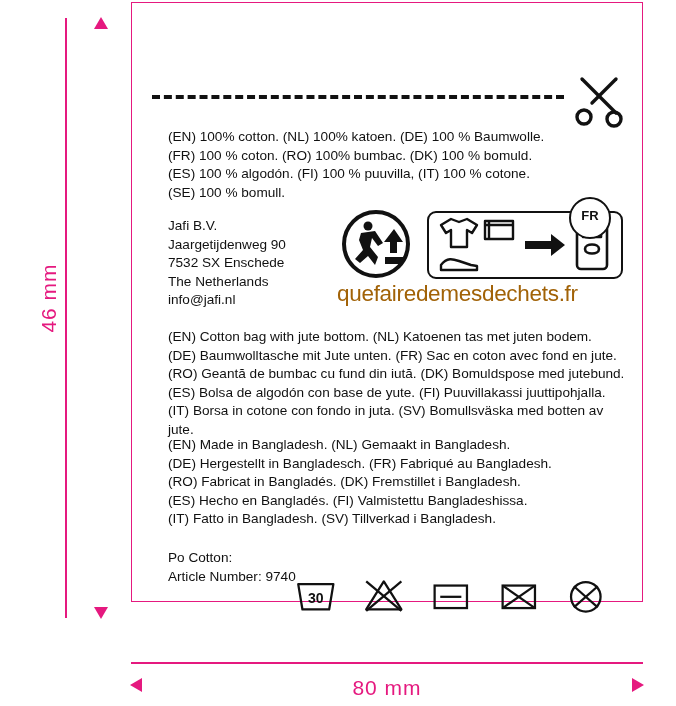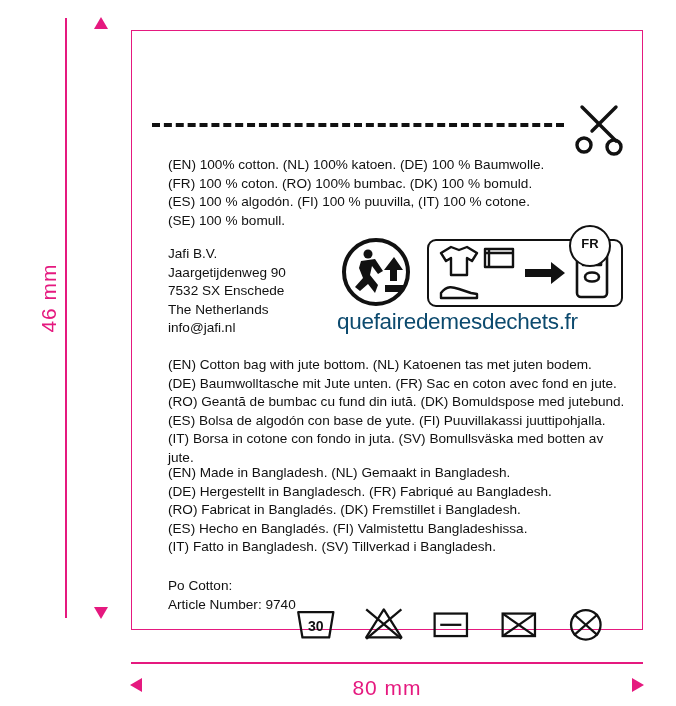--- a/index.html
+++ b/index.html
@@ -101,21 +101,21 @@
     text-align: center;
     color: #e5197f;
     font-size: 21px;
     letter-spacing: 1px;
   }
 
   
   #label-card {
     position: absolute;
     left: 131px;
-    top: 30px;
+    top: 2px;
     width: 512px;
     height: 600px;
     border: 1.5px solid #e5197f;
     box-sizing: border-box;
     background: #fff;
   }
 
   
   #cut-row {
     position: absolute;
@@ -189,21 +189,21 @@
     font-weight: bold;
     text-align: center;
     line-height: 34px;
   }
   #site-url {
     position: absolute;
     left: 0;
     top: 72px;
     width: 290px;
     font-size: 22.5px;
-    color: #0c4a6e;
+    color: #a16207;
     letter-spacing: -0.3px;
   }
 
   
   #care-row {
     position: absolute;
     left: 36px;
     top: 562px;
     width: 440px;
     height: 58px;

